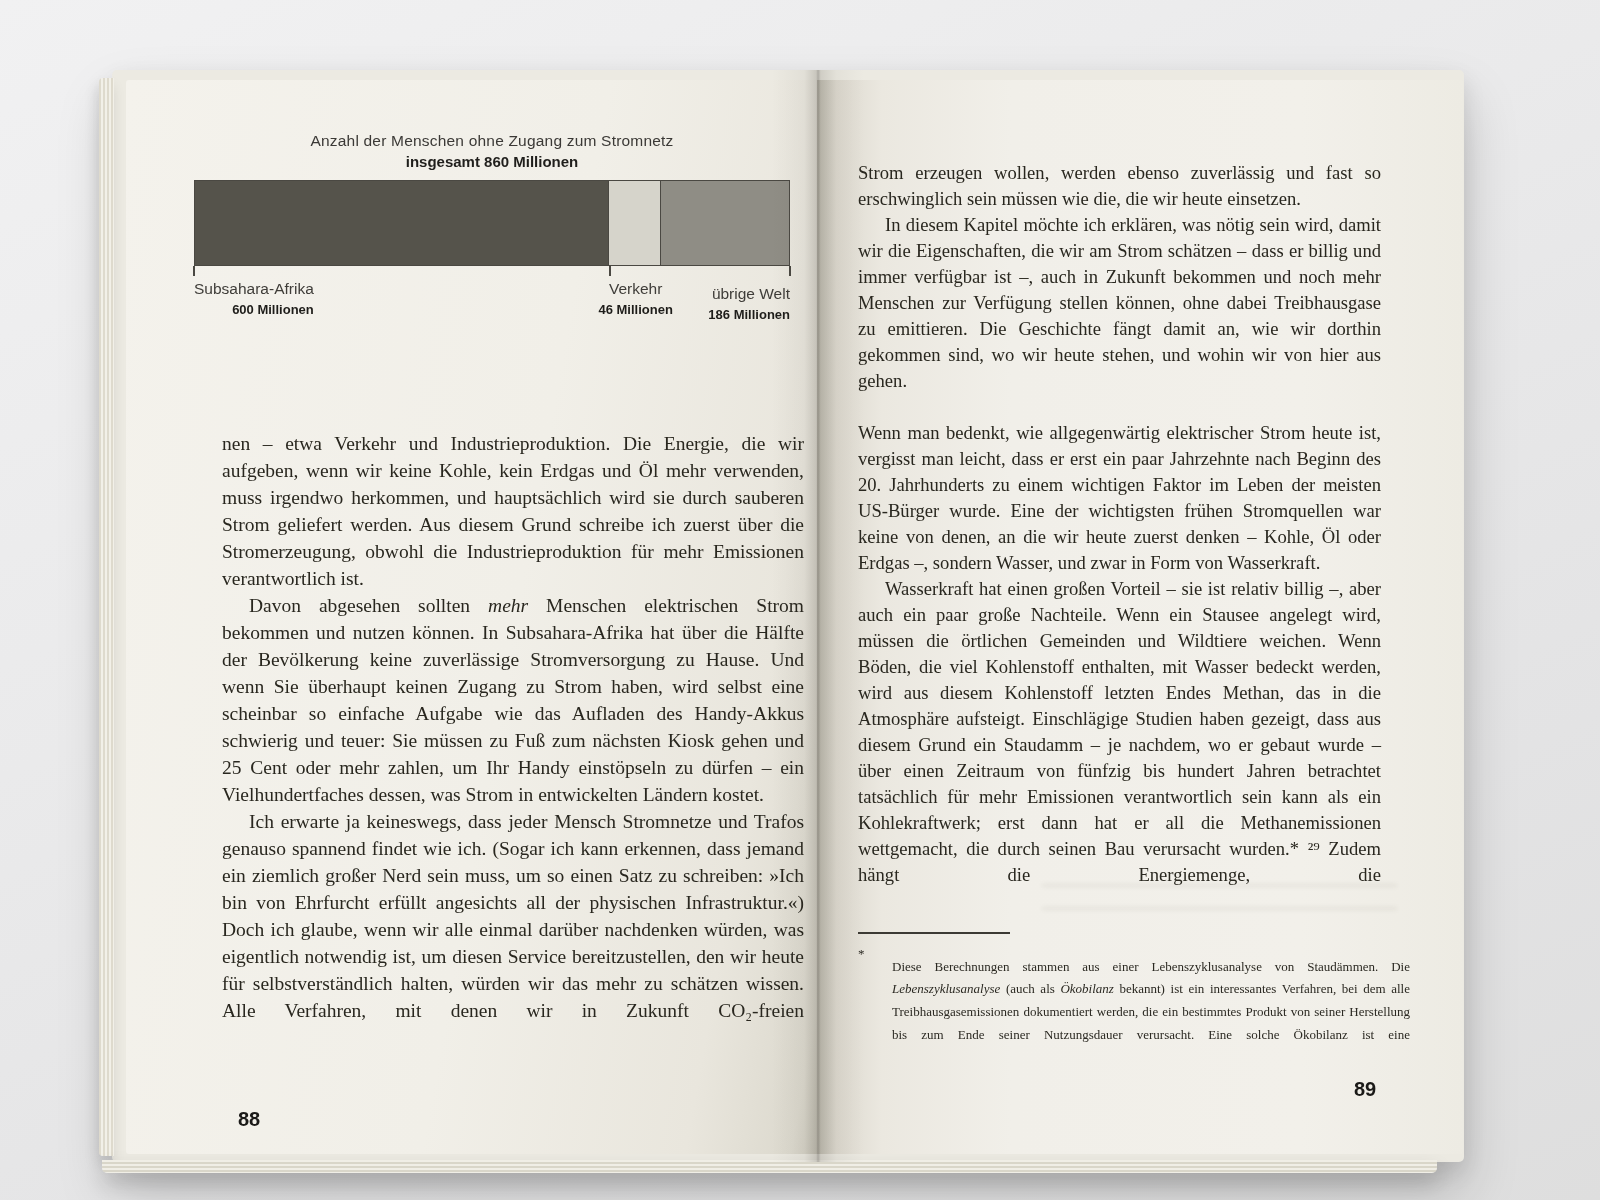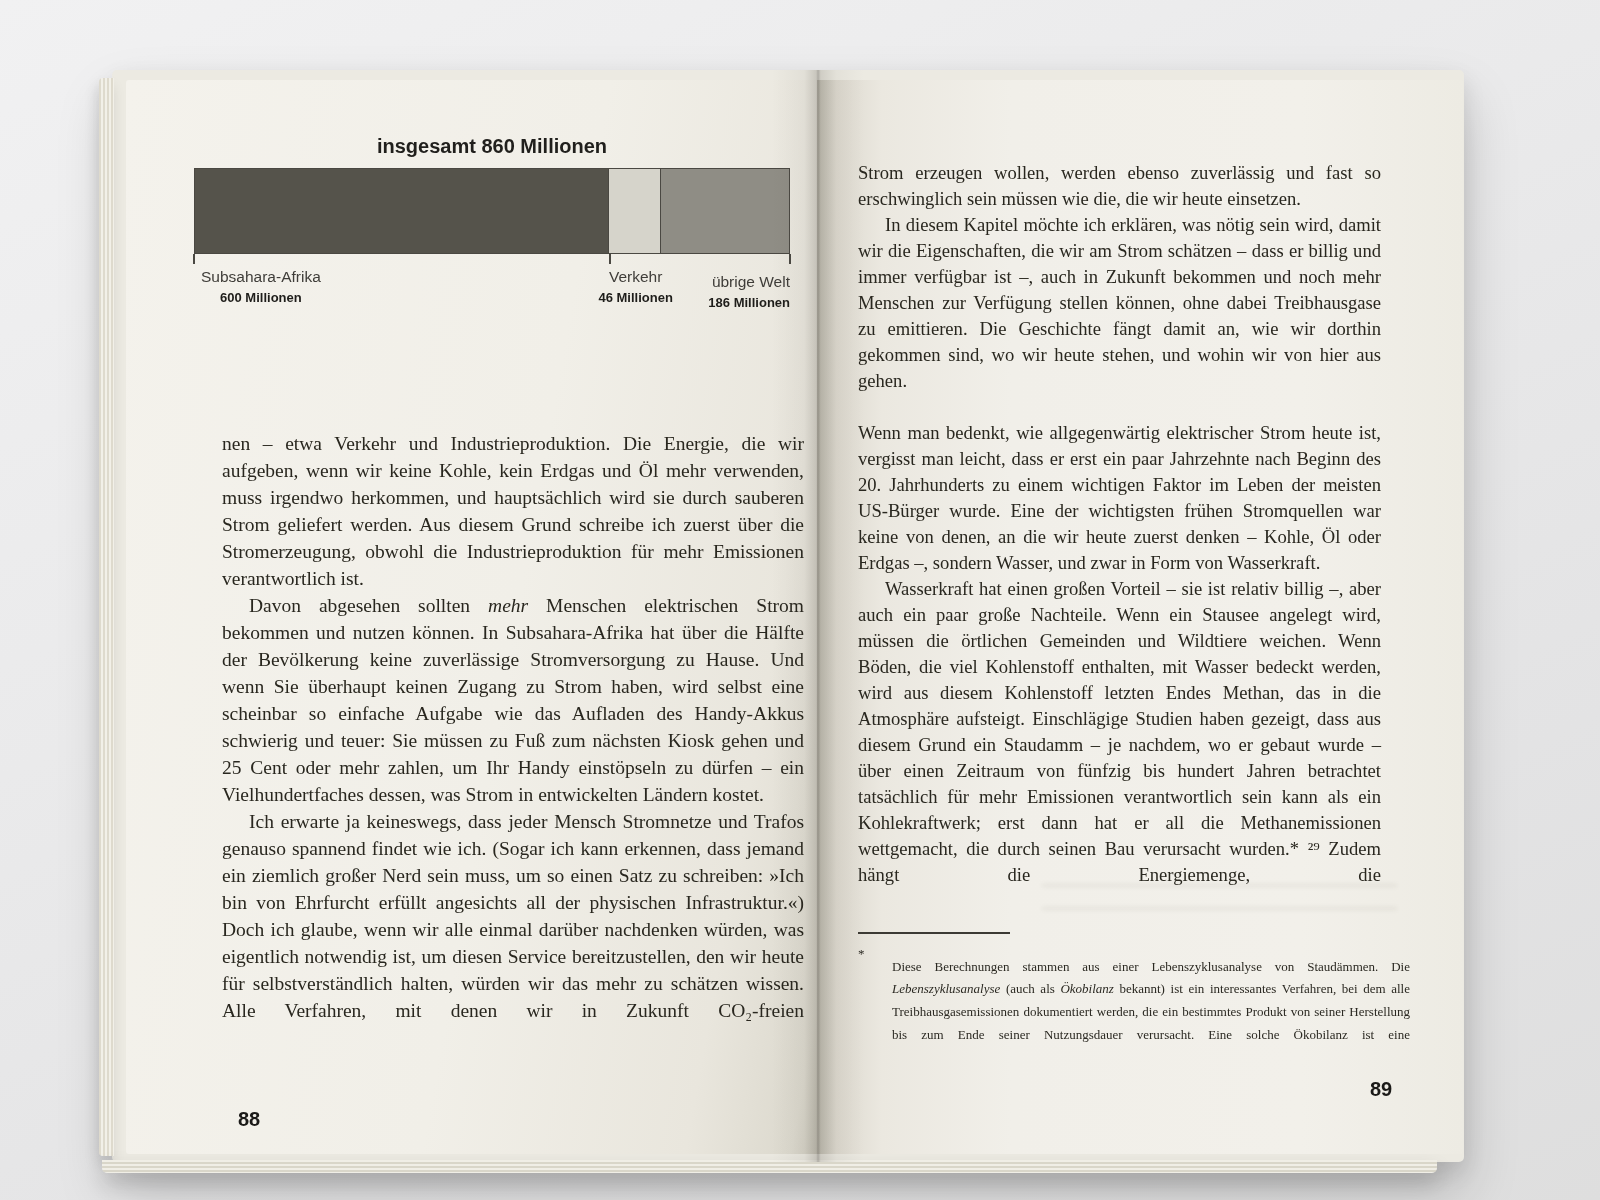--- a/index.html
+++ b/index.html
@@ -33,52 +33,52 @@
     background:linear-gradient(to right,#c9c6ba 0%,#ddd9cf 3%,#ebe8e0 10%,#f1efe9 30%,#f2f0ea 75%,#edebe3 100%);
   }
   .gutter{
     position:absolute;left:660px;top:0;width:92px;height:100%;pointer-events:none;
     background:linear-gradient(to right,rgba(0,0,0,0) 0%,rgba(60,55,45,.06) 35%,rgba(60,55,45,.20) 48%,rgba(40,36,30,.32) 50%,rgba(60,55,45,.16) 53%,rgba(60,55,45,.05) 70%,rgba(0,0,0,0) 100%);
   }
 
   
   .figure{position:absolute;left:68px;top:52px;width:596px;color:#3b3936;}
   .chart-title{font-size:15.5px;text-align:center;letter-spacing:.2px;}
-  .chart-subtitle{font-size:20px;font-weight:bold;color:#201f1c;text-align:center;margin-top:3px;}
+  .chart-subtitle{font-size:15px;font-weight:bold;color:#201f1c;text-align:center;margin-top:3px;}
   .bar{display:flex;height:86px;margin-top:10px;border:1px solid #4a4842;box-sizing:border-box;}
   .seg{height:100%;flex-basis:0;}
   .seg + .seg{border-left:1px solid #4a4842;}
   .ticks{position:relative;height:11px;}
   .tick{position:absolute;top:0;width:2px;height:10px;background:#4a4842;transform:translateX(-50%);}
   .bar-labels{position:relative;height:52px;margin-top:3px;}
   .blg{position:absolute;top:0;white-space:nowrap;}
   .blg .nm{font-size:15.5px;color:#3f3d39;}
   .blg .vl{font-size:13px;font-weight:bold;color:#1e1d1a;margin-top:4px;}
-  .blg-1{left:0;text-align:center;margin-left:7px;}
+  .blg-1{left:0;text-align:right;}
   .blg-2{left:74.1%;transform:translateX(-50%);text-align:center;}
   .blg-3{right:0;text-align:right;top:5px;}
   .caption{margin-top:16px;font-size:16.5px;line-height:23px;color:#2c2a26;}
   .caption b{color:#1d1c1a;}
 
   
   .body-text{
     position:absolute;font-family:"Liberation Serif","DejaVu Serif",serif;
     text-align:justify;color:#29271f;
   }
   .page-left .body-text{left:96px;top:350px;width:582px;font-size:19.5px;line-height:27px;}
   .page-right .body-text{left:41px;top:80px;width:523px;font-size:18.6px;line-height:26px;}
   .body-text p{margin:0;}
   p.ind{text-indent:27px;}
   p.gap{margin-top:26px;}
   p.full{text-align-last:justify;}
   em{font-style:italic;}
 
   .page-num{position:absolute;font-weight:bold;font-size:20px;color:#1b1a18;}
   .page-left .page-num{left:112px;top:1028px;}
-  .page-right .page-num{left:553px;top:998px;}
+  .page-right .page-num{left:537px;top:998px;}
 
   
   .footnote{
     position:absolute;left:41px;top:852px;width:552px;
     font-family:"Liberation Serif","DejaVu Serif",serif;
     font-size:13px;line-height:22.8px;color:#2b2922;
   }
   .fn-rule{width:152px;height:1.5px;background:#3c3a34;margin-bottom:9px;}
   .fn-body{display:flex;}
   .fn-marker{width:34px;flex:0 0 34px;}
@@ -93,20 +93,21 @@
 </head>
 <body>
 
 <div class="book">
   <div class="stack-left"></div>
   <div class="stack-bottom"></div>
 
   <div class="page page-left">
 
     <div class="figure">
+      <div class="chart-title">Anzahl der Menschen ohne Zugang zum Stromnetz</div>
       <div class="chart-subtitle">insgesamt 860 Millionen</div>
 
       <div class="bar">
         <div class="seg" style="flex-grow: 600; background: rgb(85, 83, 75);"></div>
         <div class="seg" style="flex-grow: 74; background: rgb(214, 212, 203);"></div>
         <div class="seg" style="flex-grow: 186; background: rgb(143, 141, 133);"></div>
       </div>
 
       <div class="ticks">
         <span class="tick" style="left: 0%;"></span>

